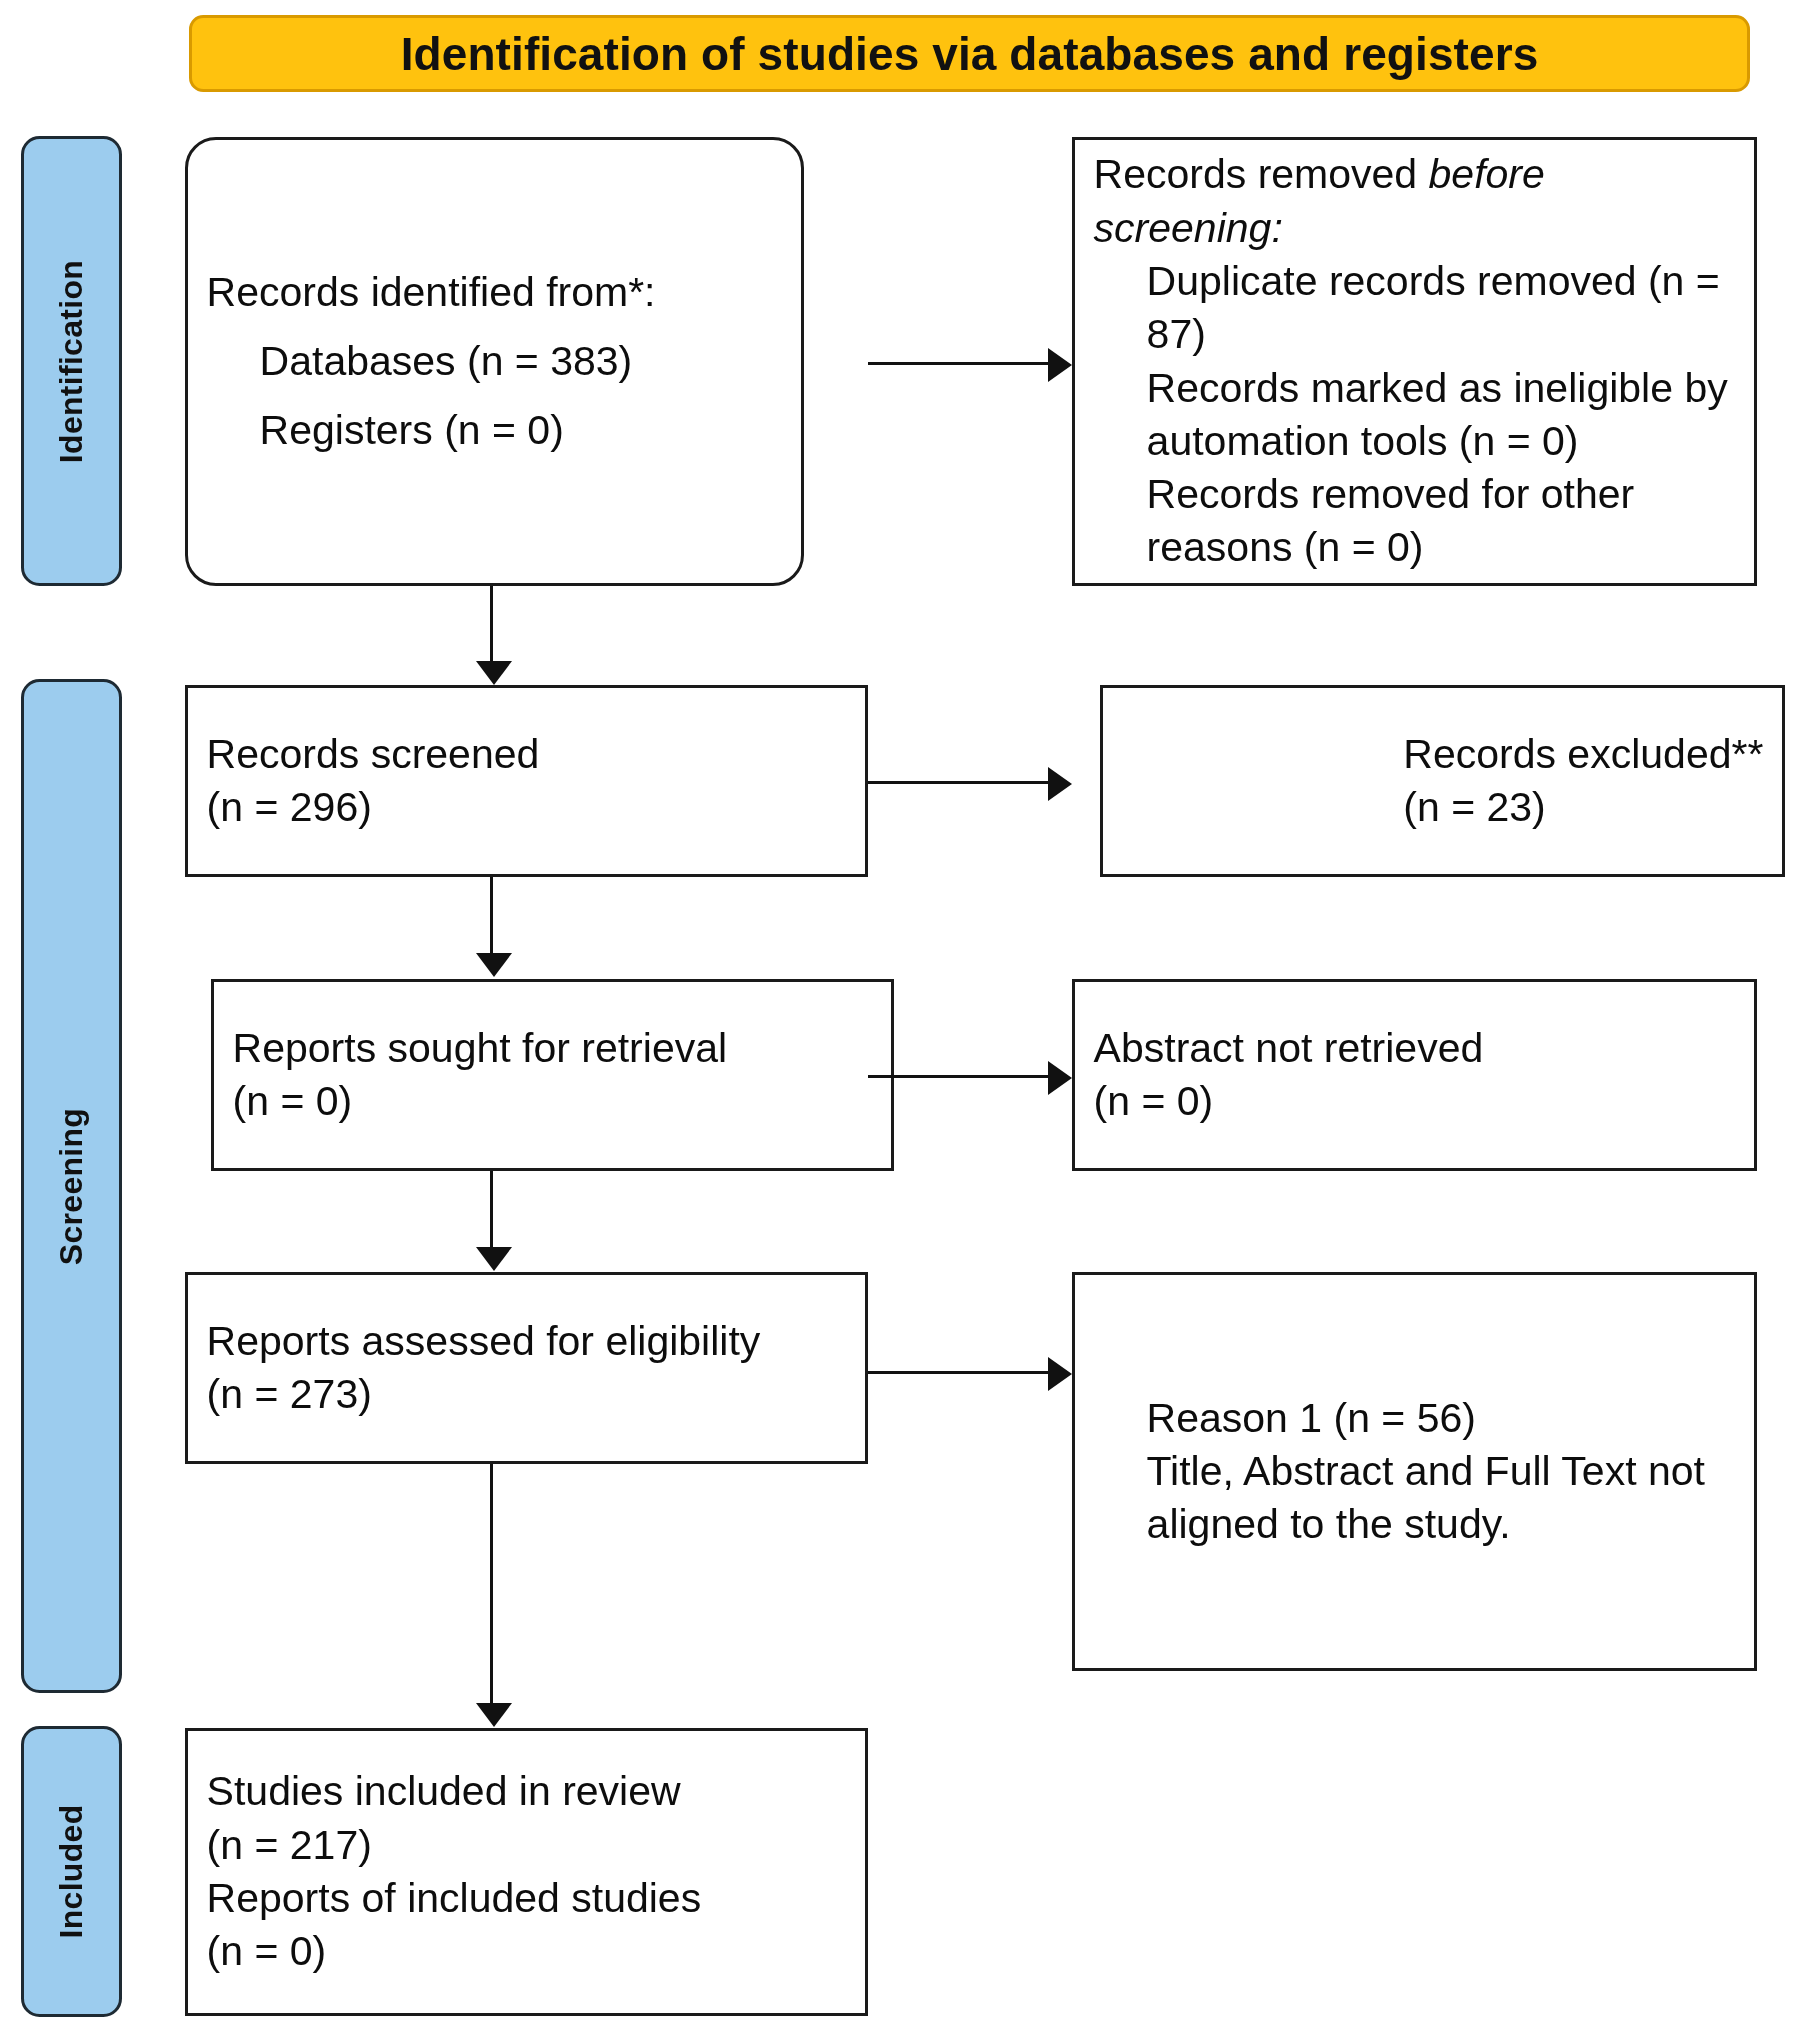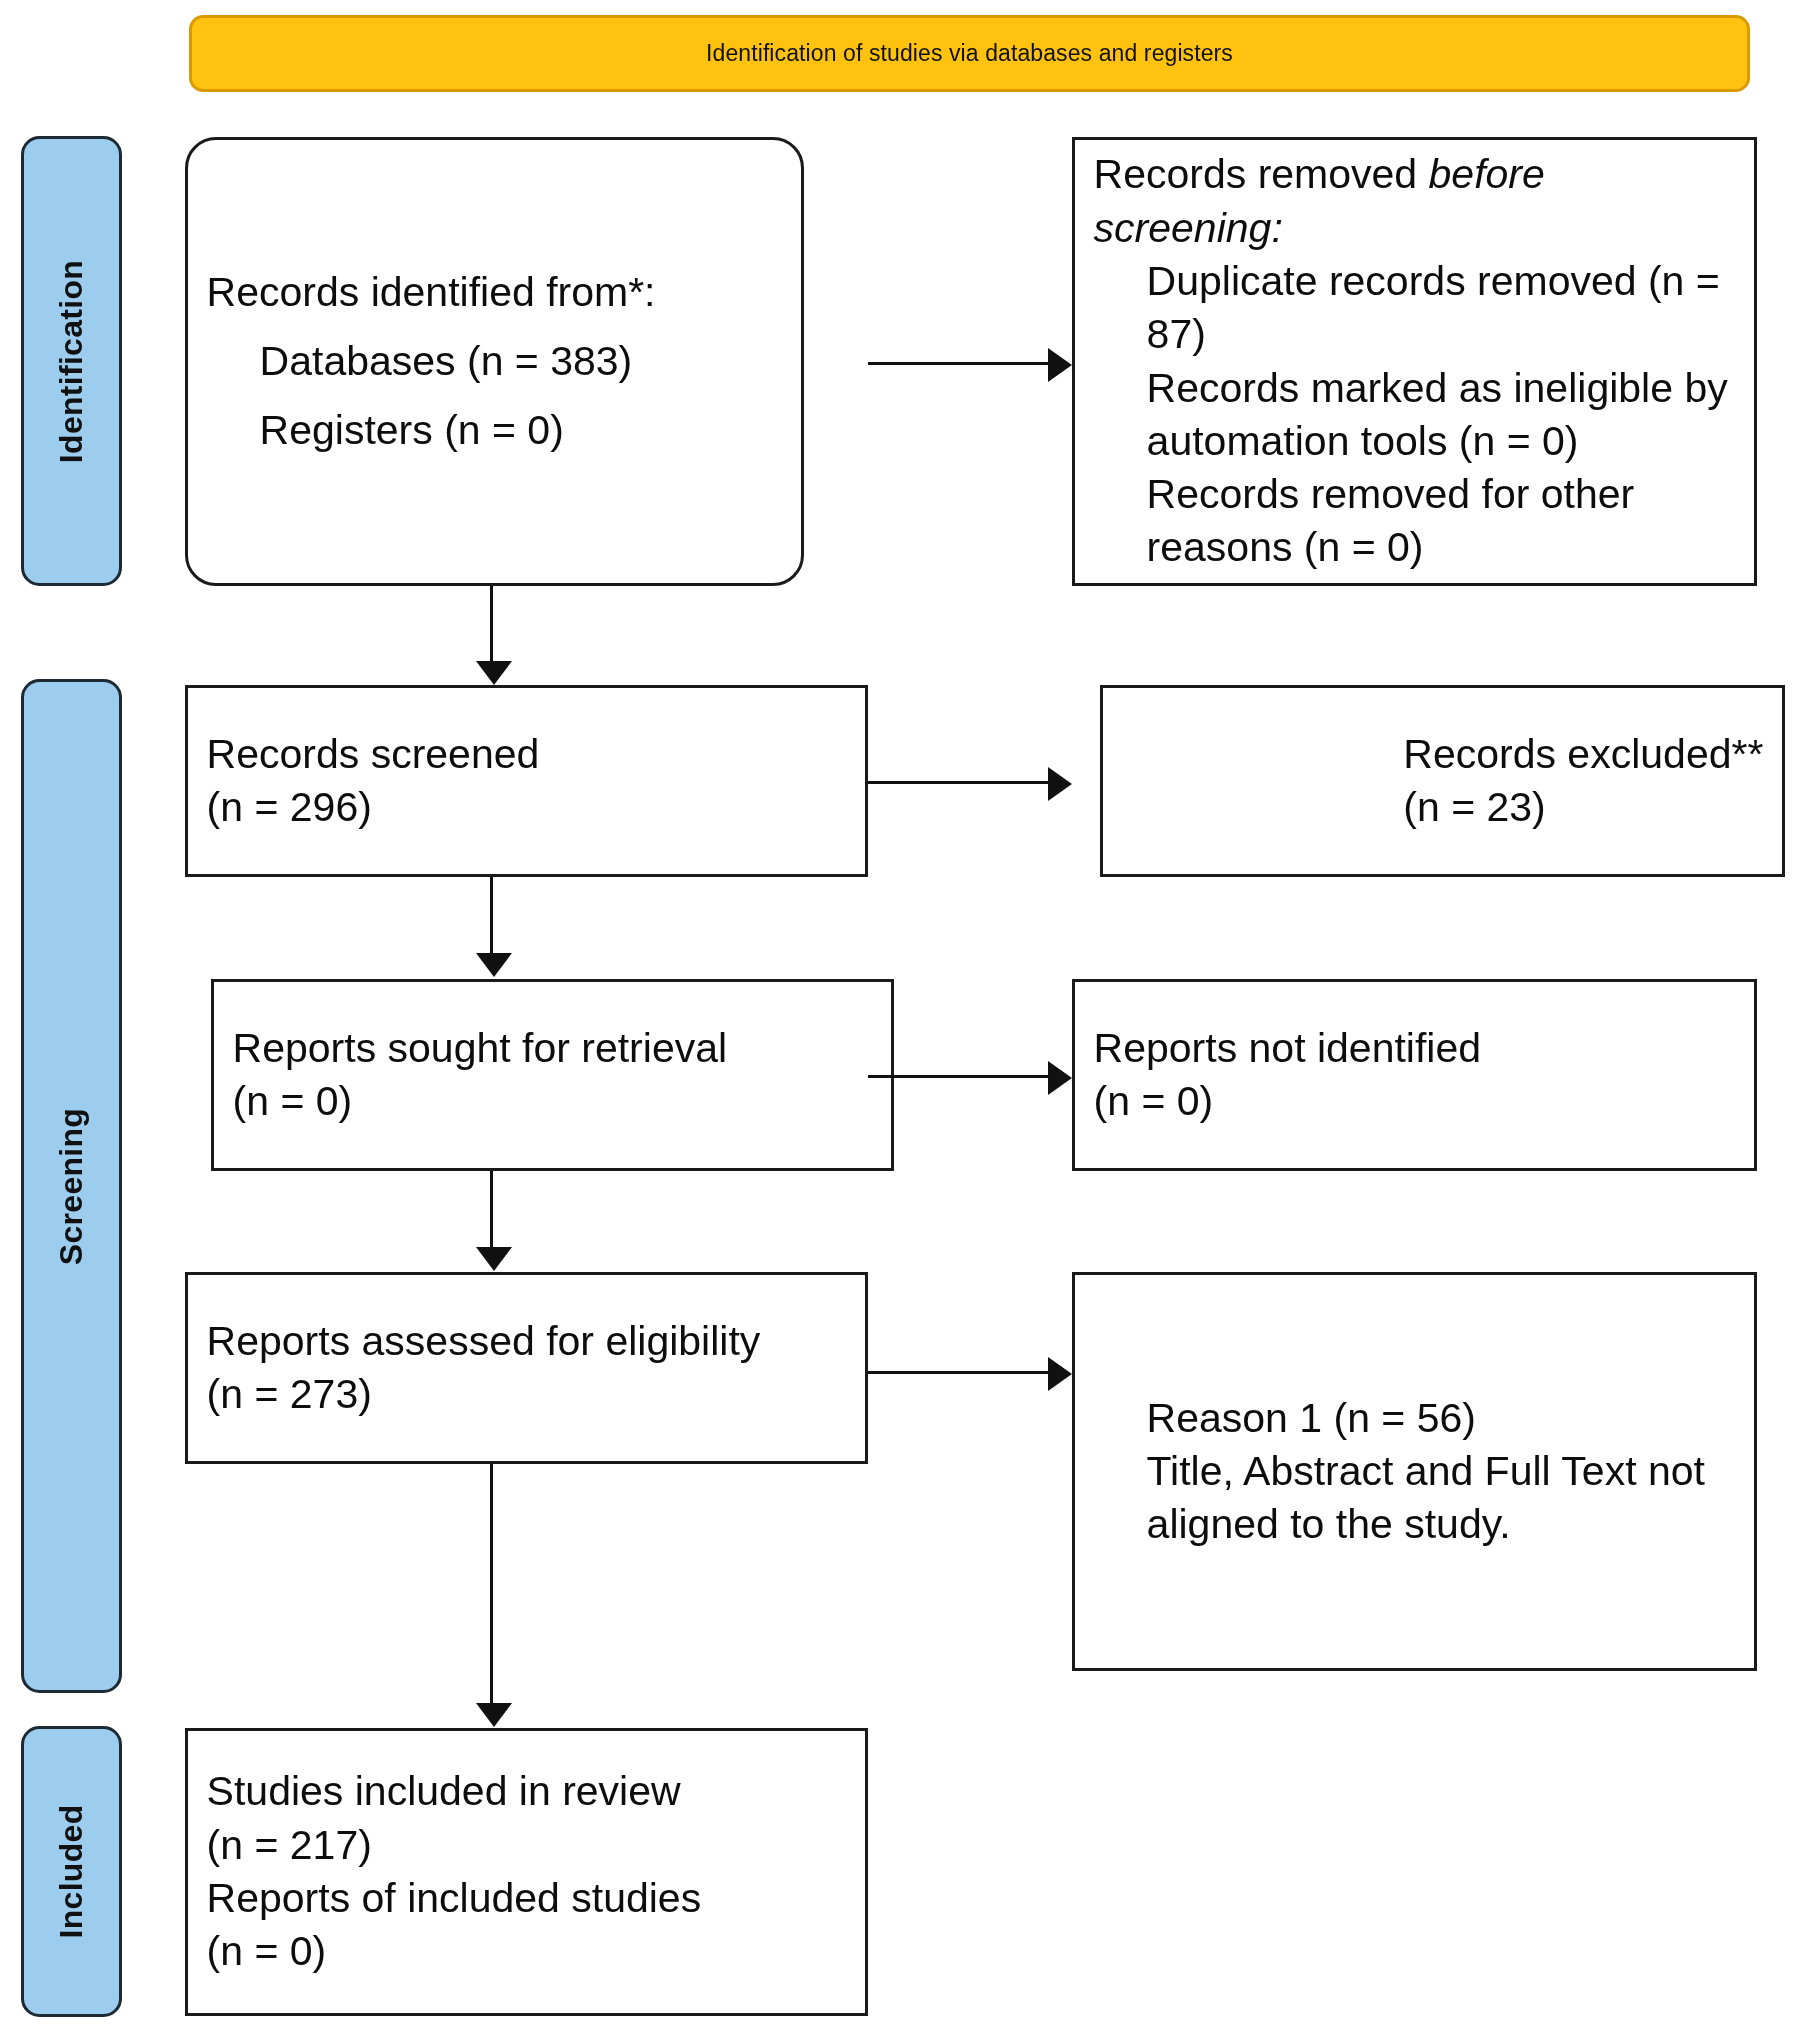--- a/index.html
+++ b/index.html
@@ -28,22 +28,22 @@
     height: 77px;
     background: #FFC20E;
     border: 3.3px solid #D99A00;
     border-radius: 14.3px;
     box-sizing: border-box;
     display: flex;
     align-items: center;
     justify-content: center;
   }
   .banner-text {
-    font-size: 23px;
-    font-weight: normal;
+    font-size: 46px;
+    font-weight: bold;
     color: #111111;
     letter-spacing: 0.1px;
     text-align: center;
     line-height: 1.1;
   }
 
   
   .stage {
     position: absolute;
     left: 21px;
@@ -202,21 +202,21 @@
 
   <div class="box" id="box-sought">
     <div class="box-body">
       <div class="line">Reports sought for retrieval</div>
       <div class="line">(n = 0)</div>
     </div>
   </div>
 
   <div class="box" id="box-notretrieved">
     <div class="box-body">
-      <div class="line">Reports not identified</div>
+      <div class="line">Abstract not retrieved</div>
       <div class="line">(n = 0)</div>
     </div>
   </div>
 
   <div class="box" id="box-assessed">
     <div class="box-body">
       <div class="line">Reports assessed for eligibility</div>
       <div class="line">(n = 273)</div>
     </div>
   </div>

